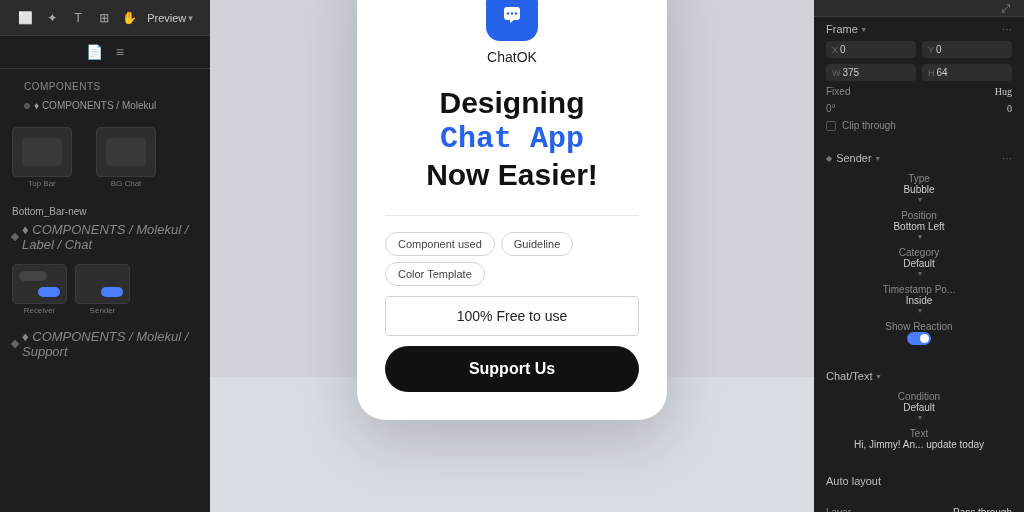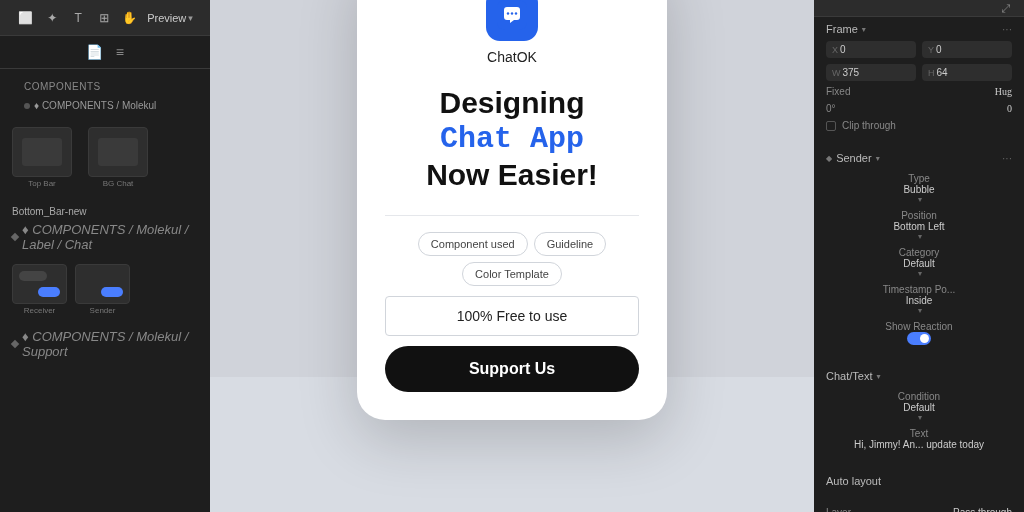--- a/index.html
+++ b/index.html
@@ -91,21 +91,21 @@
       background: #555;
       border-radius: 50%;
       flex-shrink: 0;
     }
     .panel-item-text {
       font-size: 10px;
       color: #999;
     }
     .panel-thumbnails {
       display: flex;
-      gap: 16px;
+      gap: 24px;
       padding: 8px 12px;
     }
     .thumb-box {
       width: 60px;
       height: 50px;
       background: #2e2e2e;
       border-radius: 4px;
       border: 1px solid #3a3a3a;
       display: flex;
       flex-direction: column;
@@ -279,21 +279,21 @@
       width: 100%;
       height: 1px;
       background: #e5e7eb;
       margin-bottom: 16px;
     }
     .tag-row {
       display: flex;
       gap: 6px;
       margin-bottom: 10px;
       flex-wrap: wrap;
-      justify-content: center;
+      justify-content: flex-start;
     }
     .tag {
       padding: 5px 12px;
       border: 1.5px solid #d1d5db;
       border-radius: 20px;
       font-size: 11px;
       color: #444;
       background: #fff;
     }
     .free-box {

